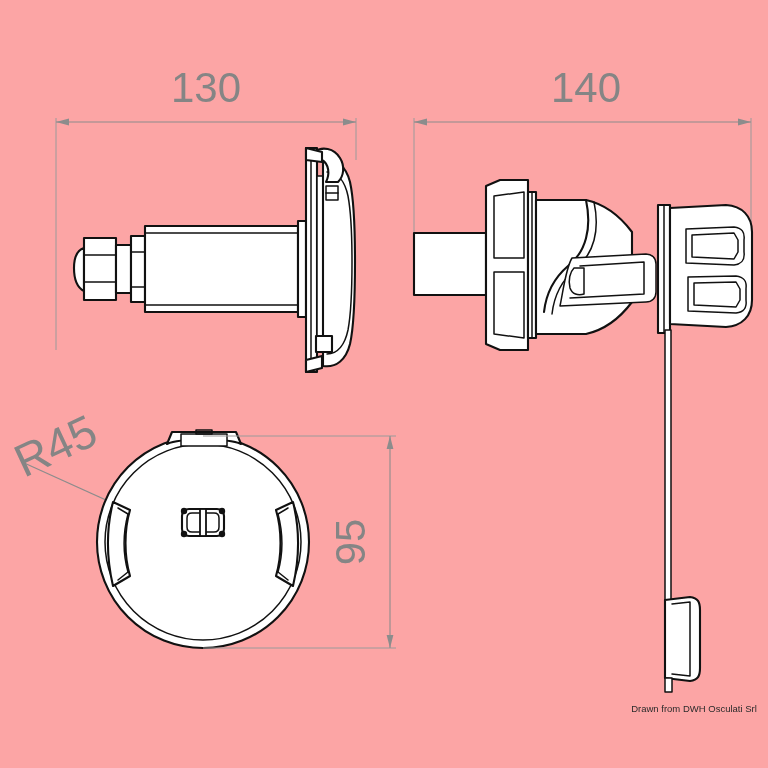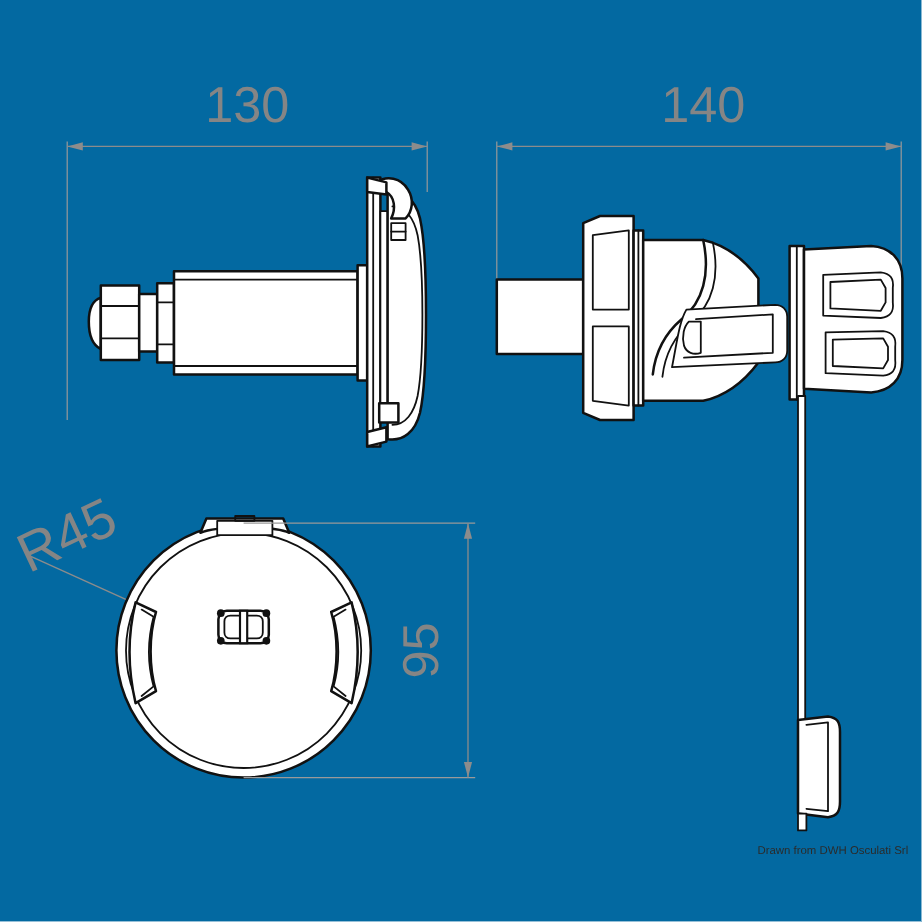--- a/index.html
+++ b/index.html
@@ -8,21 +8,21 @@
     padding: 0;
     background: #ffffff;
   }
   body {
     font-family: "Liberation Sans", sans-serif;
   }
   #sheet {
     position: relative;
     width: 768px;
     height: 768px;
-    background: #0369a1;
+    background: #fca5a5;
     overflow: hidden;
   }
   #drawing-svg {
     position: absolute;
     left: 0;
     top: 0;
     width: 768px;
     height: 768px;
     display: block;
   }

